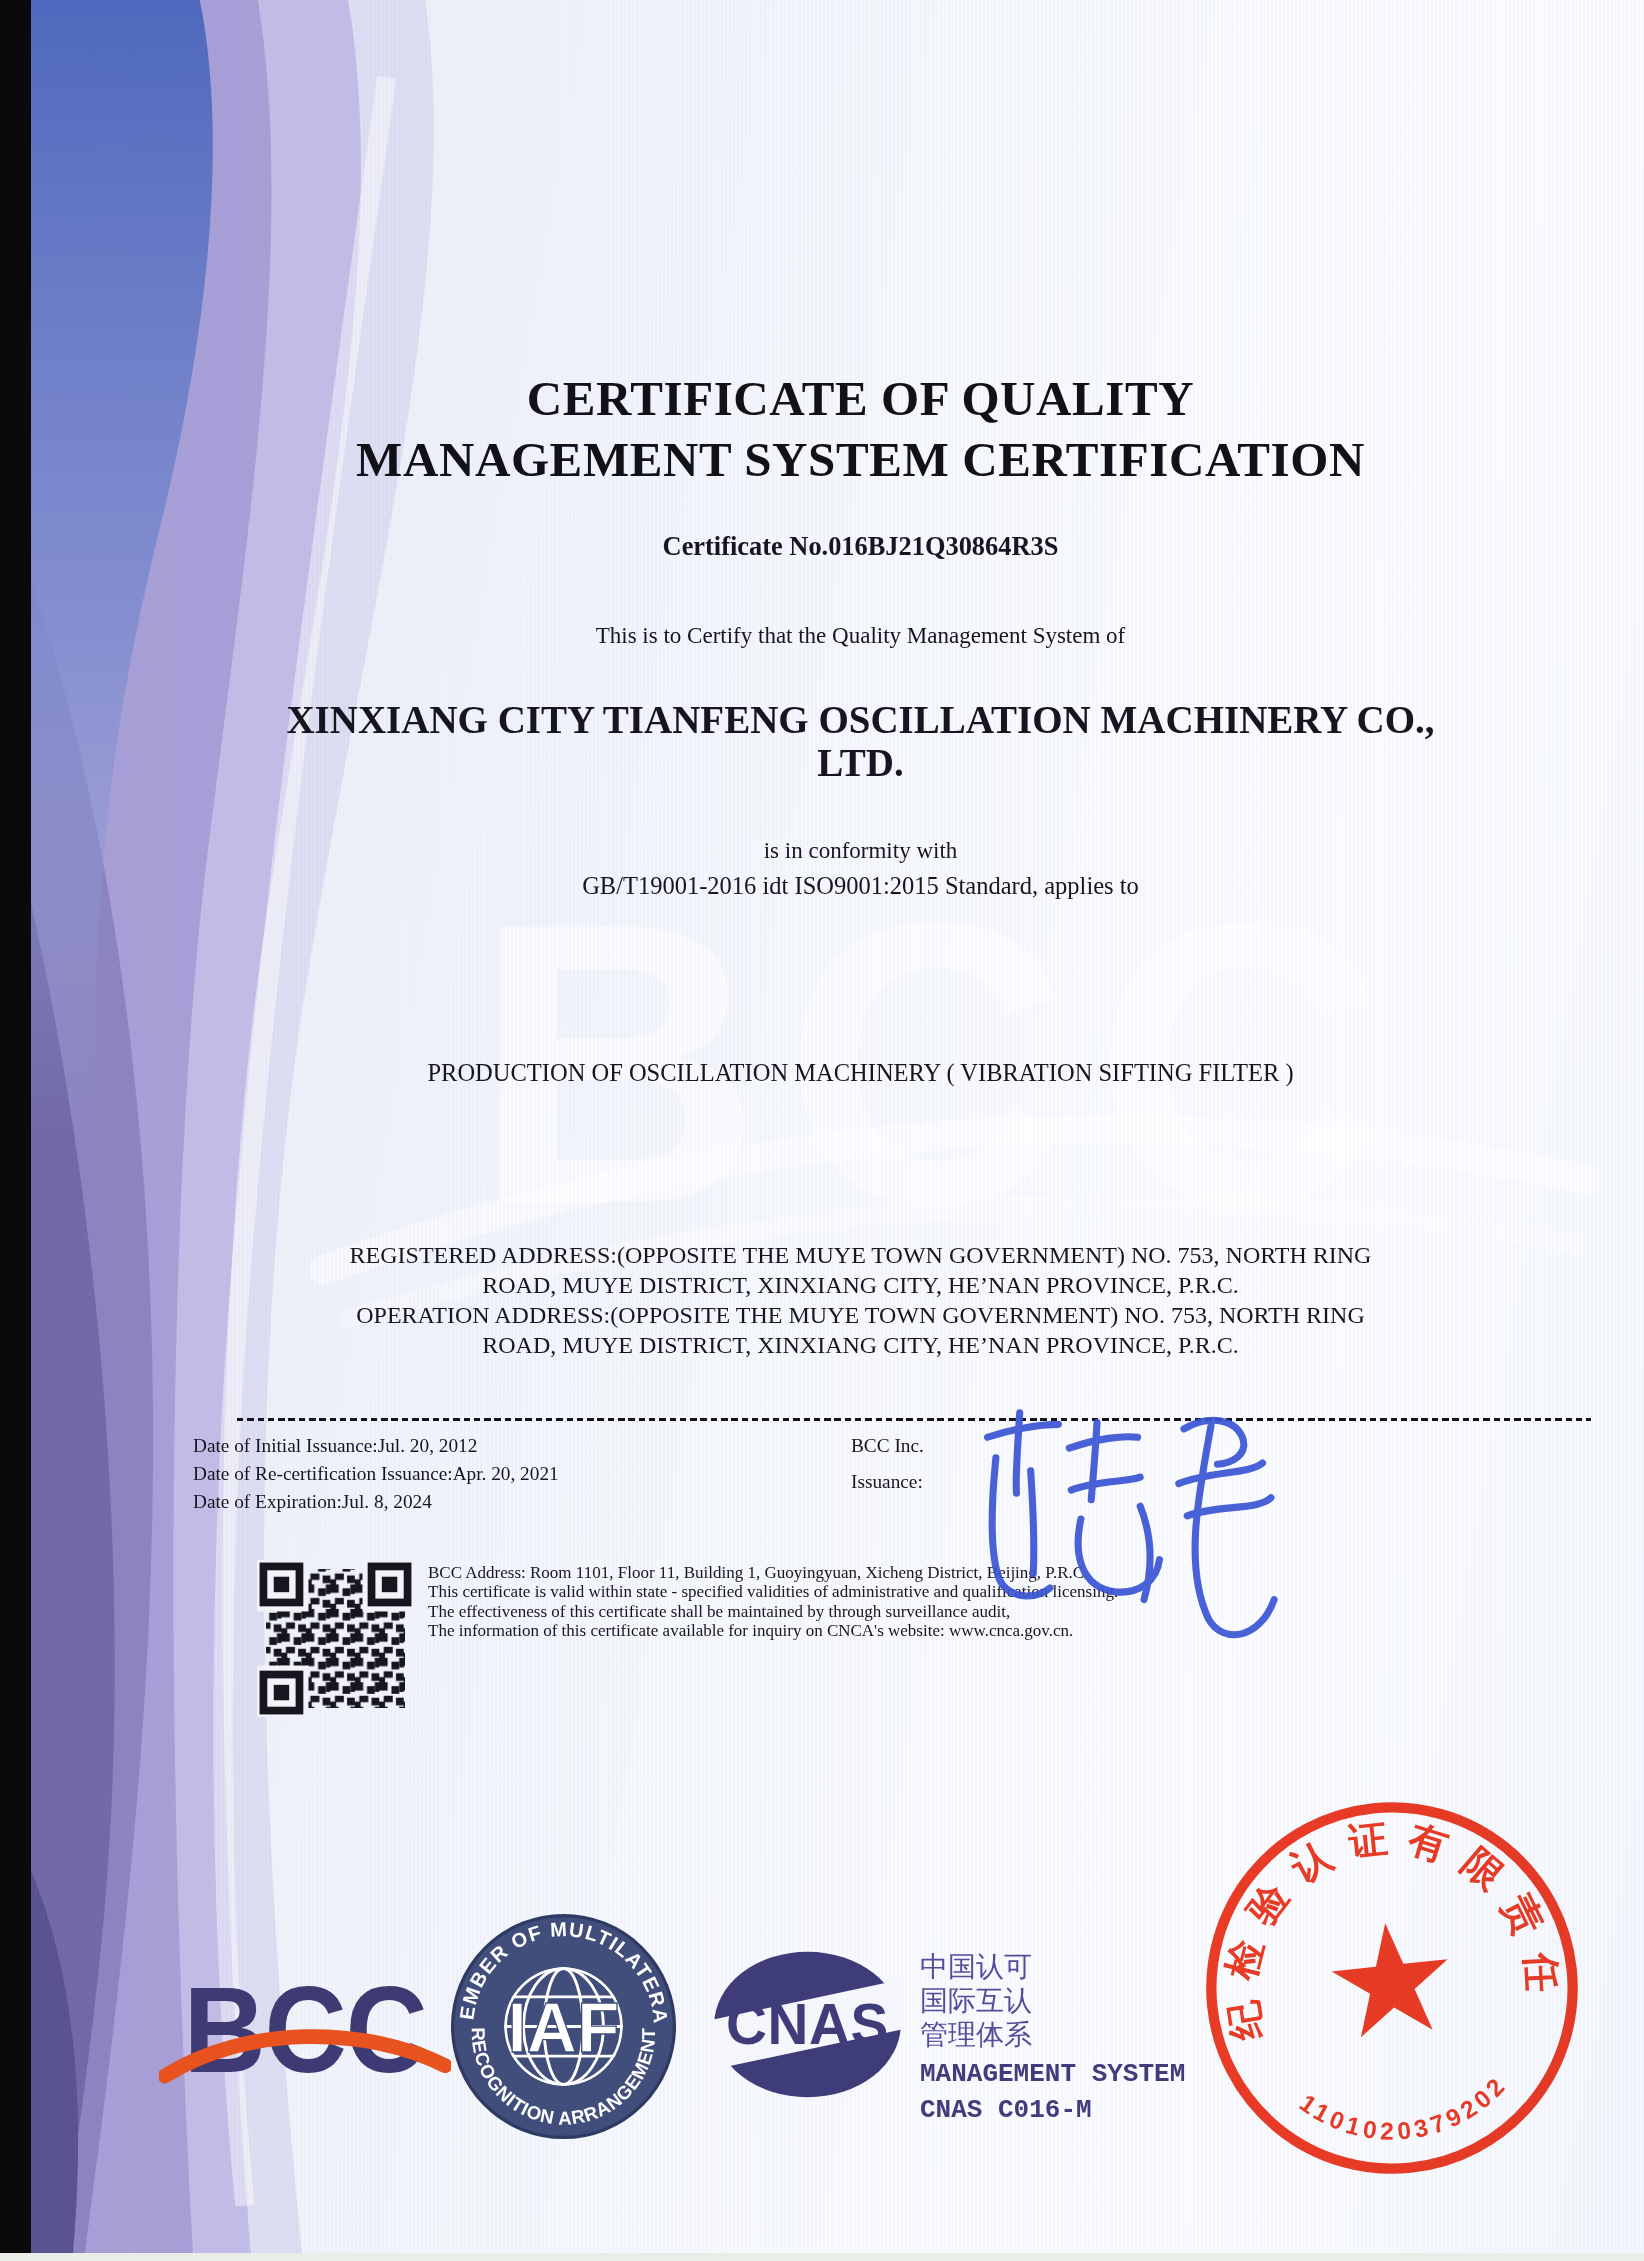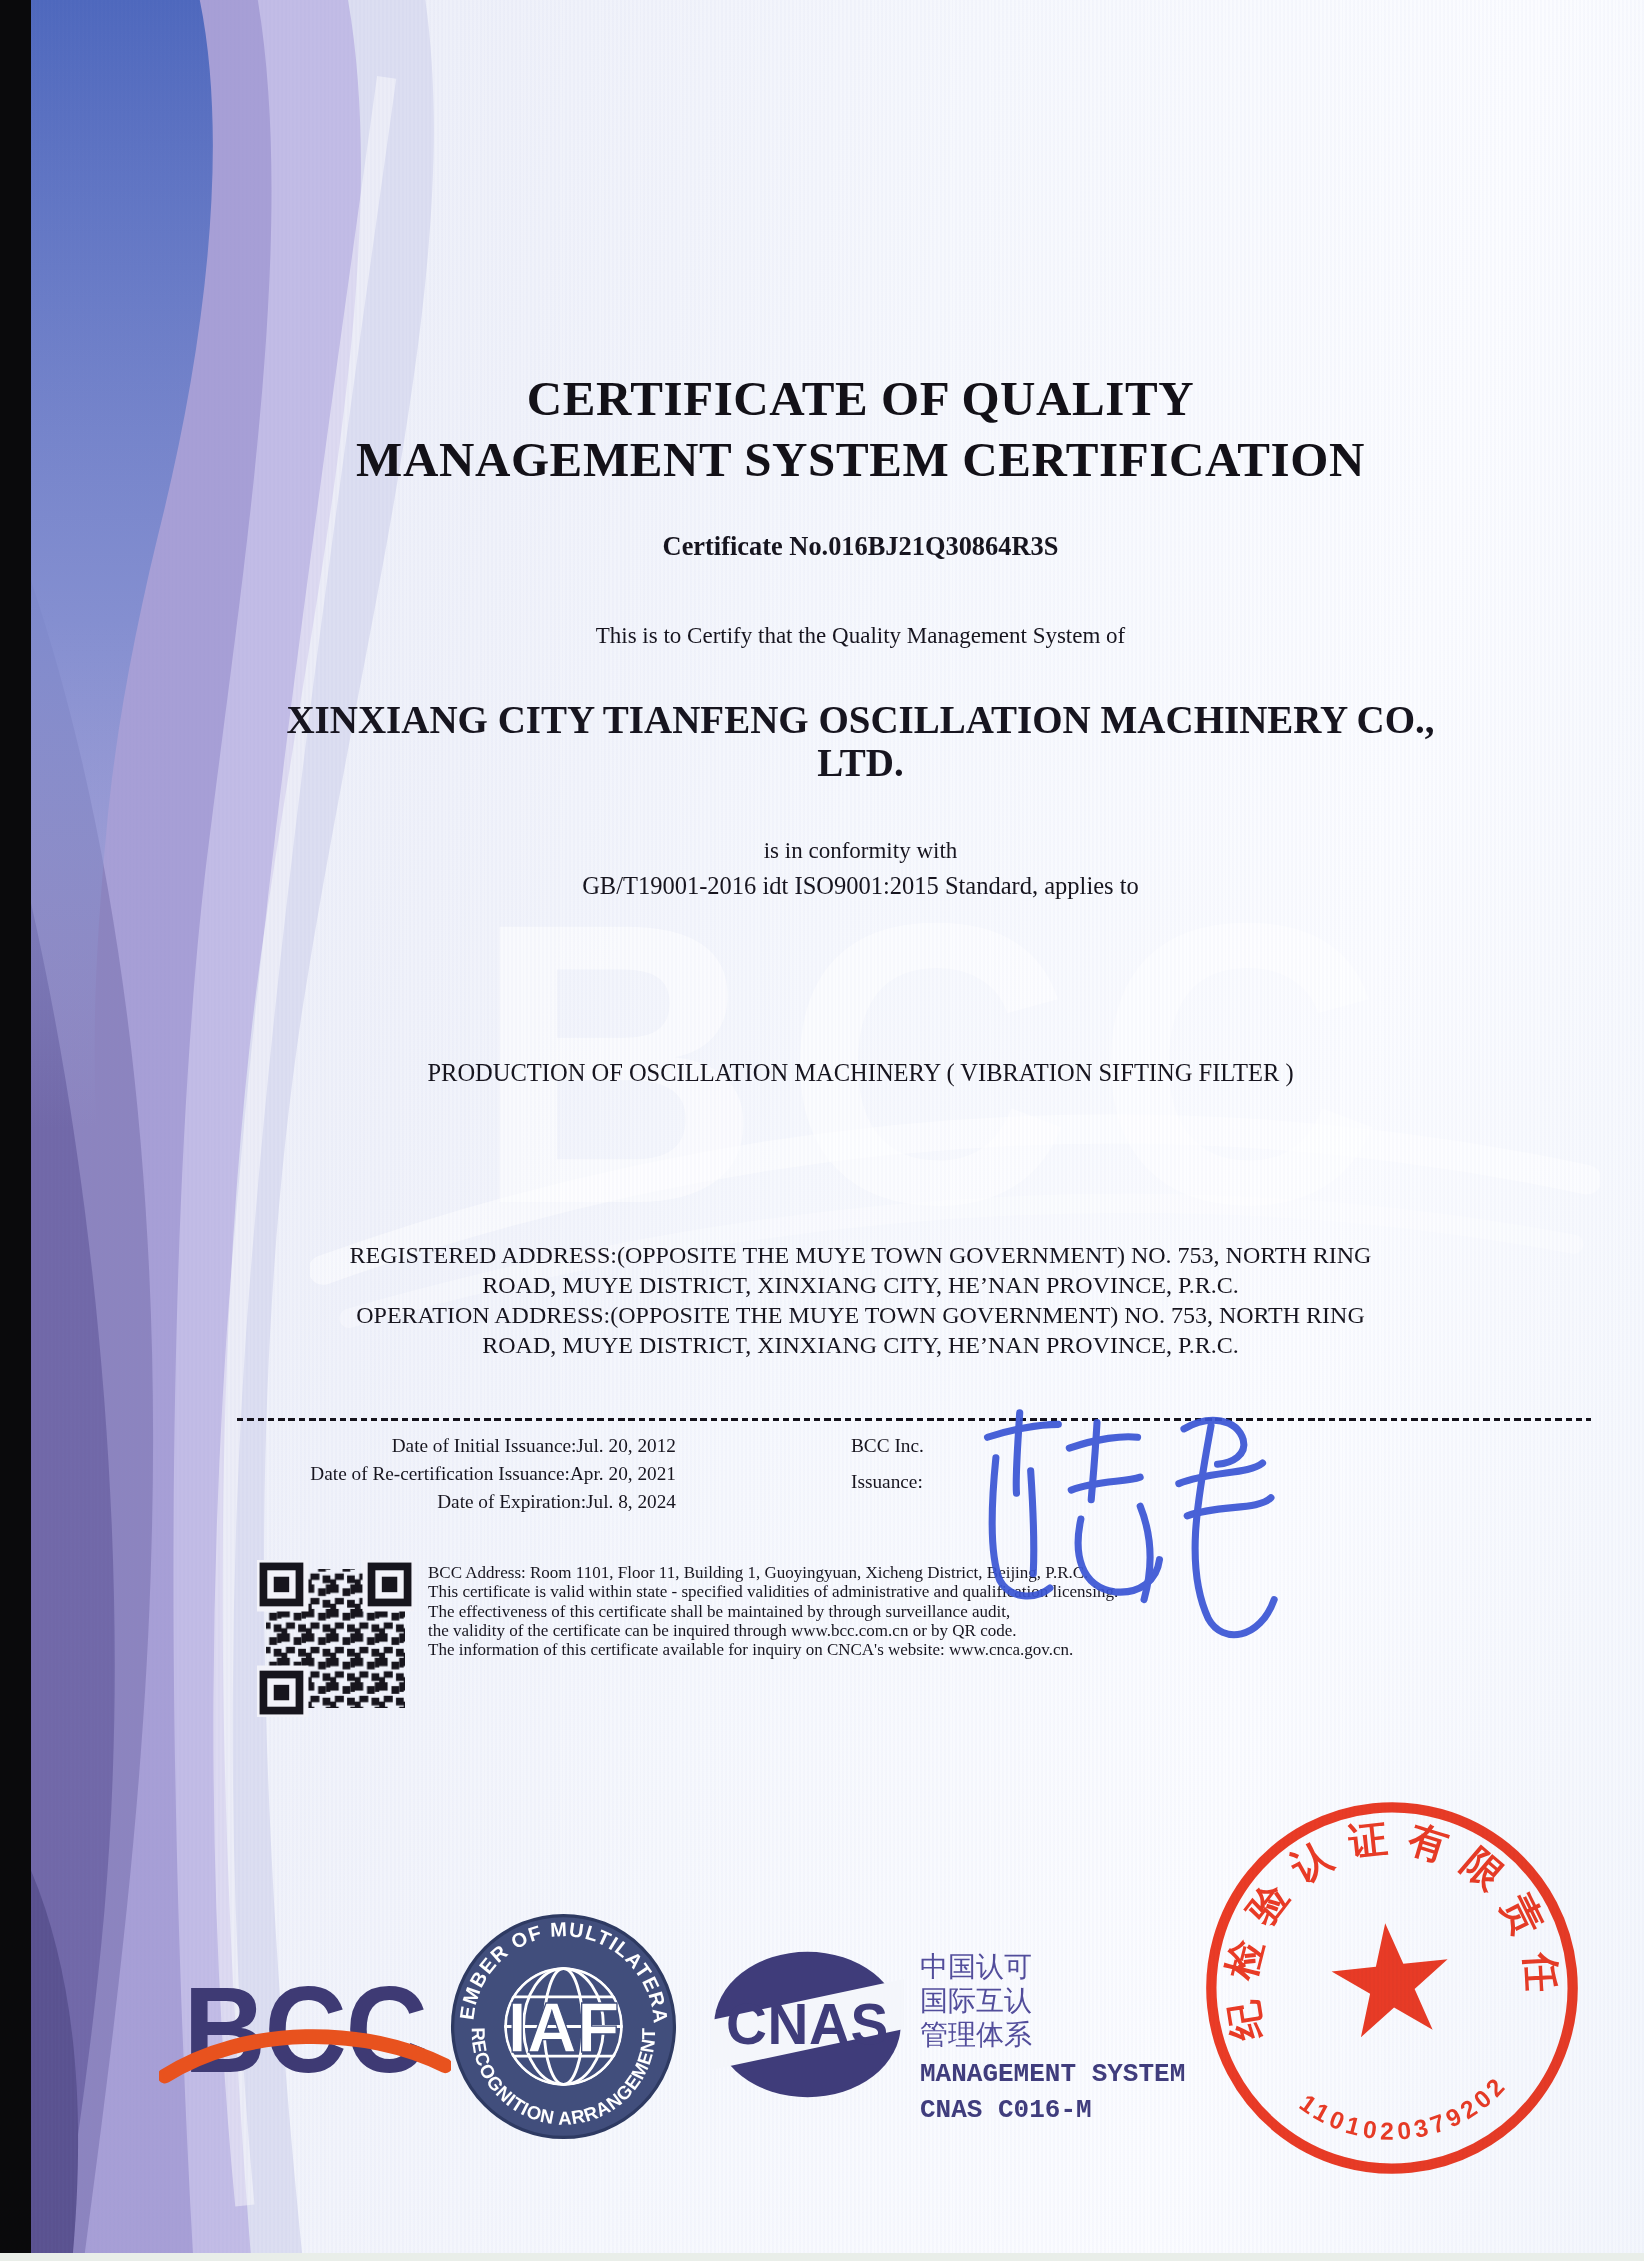--- a/index.html
+++ b/index.html
@@ -33,21 +33,21 @@
   .certno{top:531px;font-size:26.4px;font-weight:bold;}
   .uscc{top:560px;font-size:26.4px;font-weight:bold;}
   .certify{top:623px;font-size:23px;}
   .company{top:698px;font-size:39px;font-weight:bold;line-height:43px;}
   .conformity{top:838px;font-size:23px;}
   .gbt{top:872px;font-size:24.5px;}
   .scope{top:1059px;font-size:24.5px;}
   .addresses{top:1240px;font-size:24px;line-height:30px;}
   .dashline{left:237px;top:1418px;width:1354px;height:3.2px;z-index:10;
     background:repeating-linear-gradient(90deg,#15131c 0 6.4px,transparent 6.4px 10.3px);}
-  .dates{left:202px;top:1432px;width:474px;text-align:right;font-size:19.3px;line-height:28px;}
+  .dates{left:193px;top:1432px;width:474px;font-size:19.3px;line-height:28px;}
   .issuer{left:851px;top:1433px;width:258px;text-align:left;font-size:19.3px;line-height:26px;}
   .issuer div{margin-bottom:10.3px;}
   .sig{left:971px;top:1387px;z-index:11;}
   .qr{left:257px;top:1560px;z-index:11;}
   .fineprint{left:428px;top:1563px;width:1135px;font-size:17px;line-height:19.3px;text-align:left;}
   
   .bcc-logo{left:163px;top:1968px;width:284px;height:135px;z-index:11;}
   .bcc-letters{left:0;top:0;width:284px;text-align:center;
     font-family:"Liberation Sans","DejaVu Sans",sans-serif;font-weight:bold;
     font-size:114px;line-height:123px;letter-spacing:-1.3px;color:#3e3a74;transform:scaleY(1.08);}
@@ -174,21 +174,20 @@
       <rect x="4" y="172" width="68" height="68" fill="#17151d"></rect>
       <rect x="16" y="184" width="44" height="44" fill="#f2f2f9"></rect>
       <rect x="26" y="194" width="24" height="24" fill="#17151d"></rect>
     </g>
   </svg>
 
   <div class="abs fineprint content">
     <div>BCC Address: Room 1101, Floor 11, Building 1, Guoyingyuan, Xicheng District, Beijing, P.R.C.</div>
     <div>This certificate is valid within state - specified validities of administrative and qualification licensing.</div>
     <div>The effectiveness of this certificate shall be maintained by through surveillance audit,</div>
-    <div>the validity of the certificate can be inquired through www.bcc.com.cn or by QR code.</div>
     <div>The information of this certificate available for inquiry on CNCA's website: www.cnca.gov.cn.</div>
   </div>
 
   <div class="abs bcc-logo">
     <div class="abs bcc-letters">BCC</div>
     <svg class="abs" style="left:-3.9px;top:0;" width="292" height="135" viewBox="0 0 452 210">
       <path d="M8,168 C135,88 320,90 444,152" fill="none" stroke="#e8521e" stroke-width="23" stroke-linecap="round"></path>
     </svg>
   </div>
 

